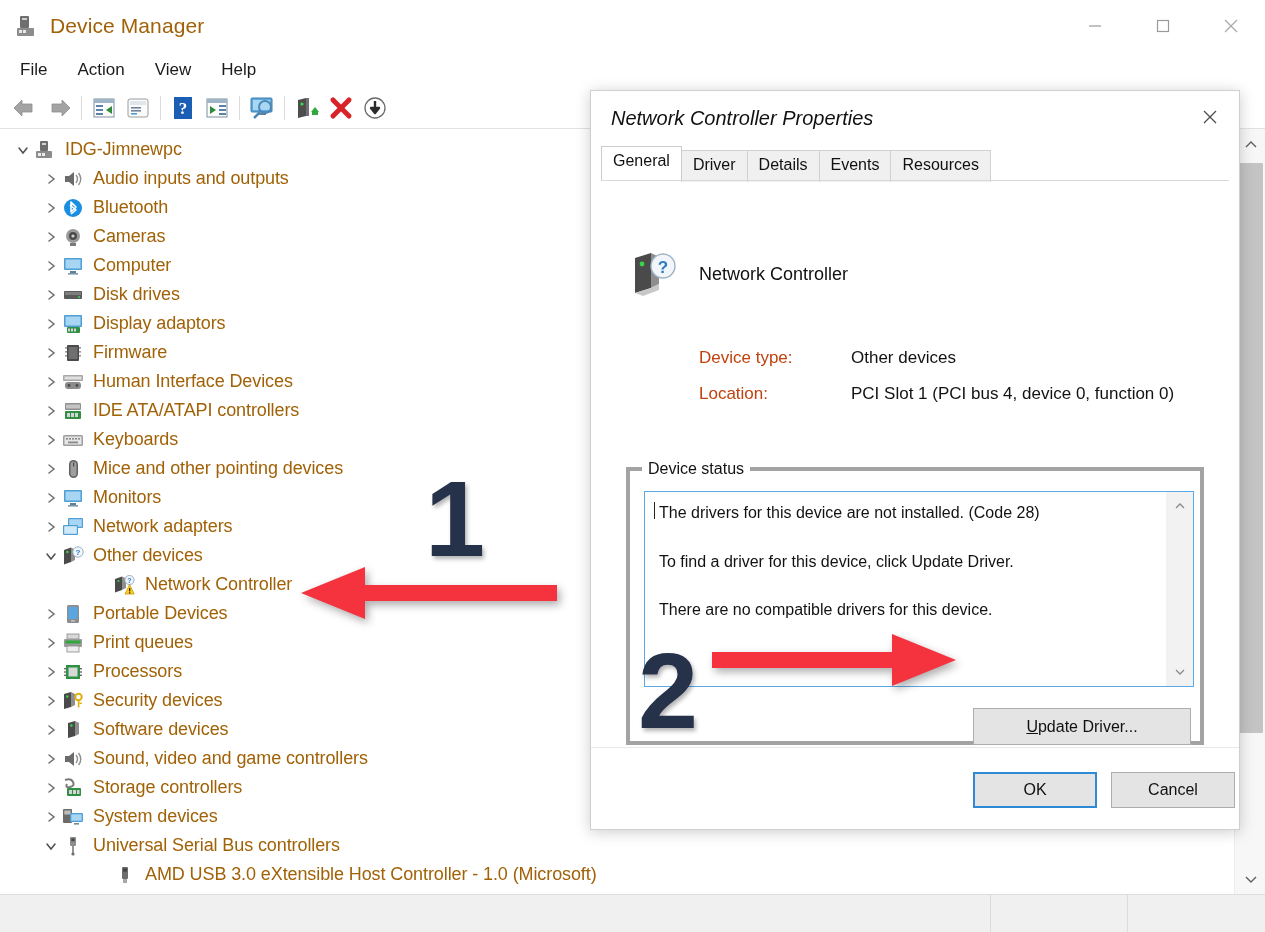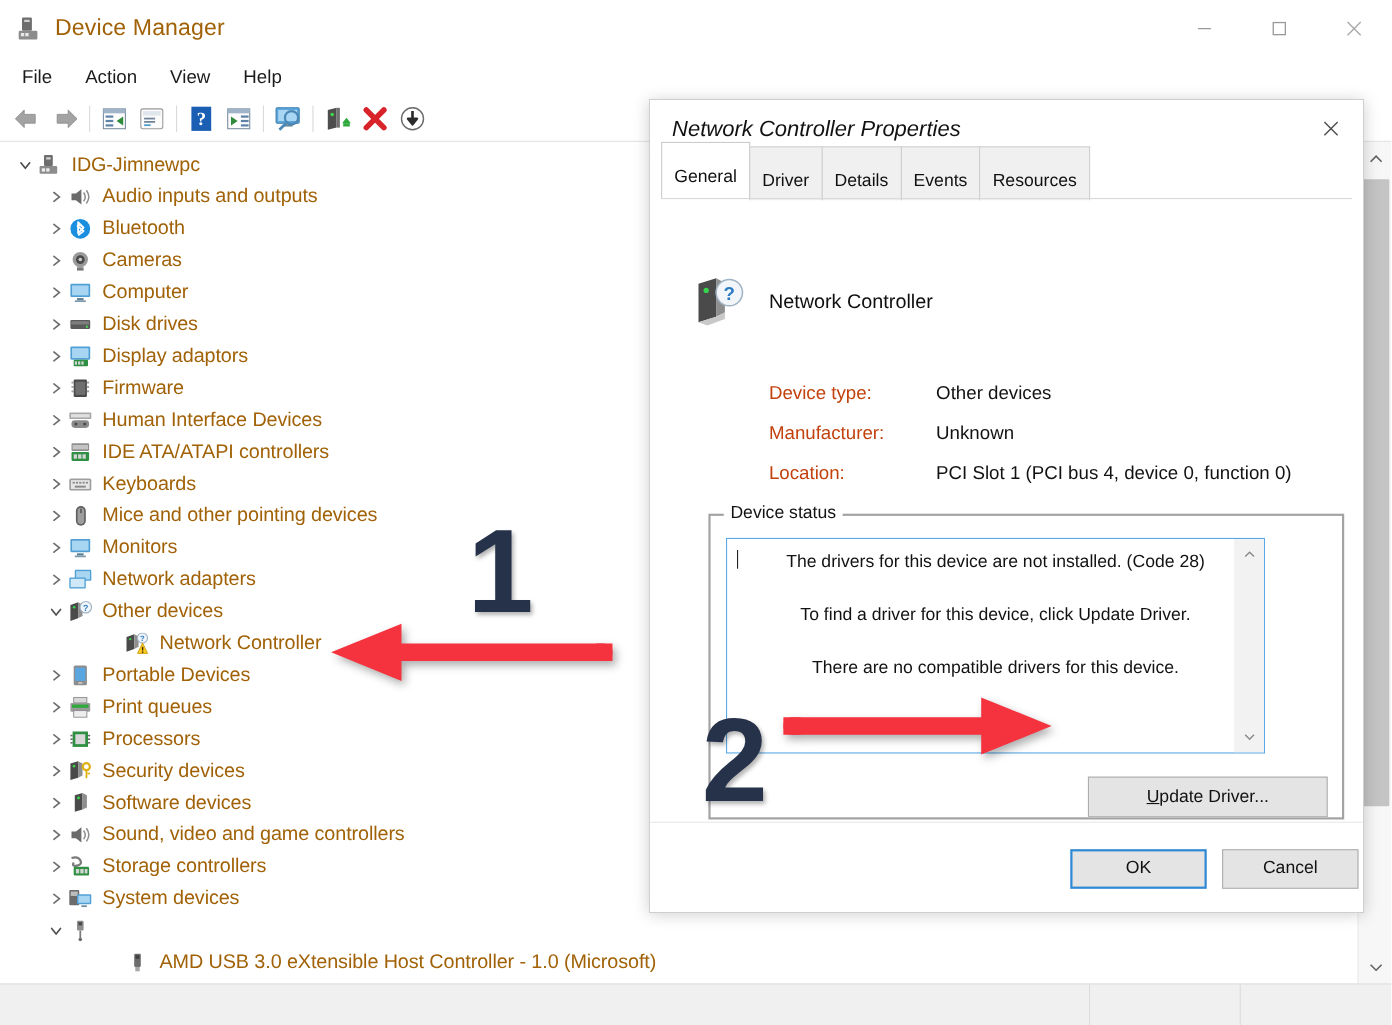--- a/index.html
+++ b/index.html
@@ -157,21 +157,21 @@
   }
 
   
   .tabstrip {
     position: absolute; left: 10px; top: 0;
     display: flex; align-items: flex-end;
     height: 35px;
   }
   .tab {
     font-size: 16px; color: #101010;
-    padding: 22px 11px 8px 11px;
+    padding: 5px 11px 8px 11px;
     background: #f0f0f0;
     border: 1px solid #d0d0d0;
     border-bottom: none;
     margin-right: -1px;
     position: relative; top: 2px;
   }
   .tab.active {
     background: #ffffff;
     top: 0; padding-bottom: 10px;
     border-color: #cccccc;
@@ -194,33 +194,32 @@
   .info-grid {
     position: absolute; left: 108px; top: 195px;
     width: 500px;
   }
   .info-row { display: flex; height: 36px; align-items: center; }
   .info-key { width: 152px; font-size: 17px; color: #c2410c; }
   .info-val { font-size: 17px; color: #121212; }
 
   
   .status-group {
-    position: absolute; left: 53px; top: 322px;
+    position: absolute; left: 35px; top: 322px;
     width: 578px; height: 278px;
-    border: 2px solid #a3a3a3;
-    text-align: center;
+    border: 4px solid #a3a3a3;
   }
   .group-legend {
     position: absolute; left: 12px; top: -11px;
     background: #ffffff; padding: 0 6px;
     font-size: 16px; color: #121212;
   }
   .status-box {
     position: absolute; left: 14px; top: 20px;
-    width: 490px; height: 196px;
+    width: 550px; height: 196px;
     border: 1px solid #5aa9e6;
     background: #ffffff;
     overflow: hidden;
   }
   .status-text {
     padding: 10px 14px 0 14px;
     font-size: 16px; color: #121212; line-height: 1.35;
   }
   .status-text p { margin: 0 0 27px 0; }
   .status-text p:first-child { position: relative; }
@@ -766,20 +765,21 @@
             <svg width="12" height="12" viewBox="0 0 12 12">
               <path d="M2 4 L6 9 L10 4" fill="none" stroke="#4d4d4d" stroke-width="1.5" stroke-linecap="round"></path>
             </svg>
           </span>
           <span class="tree-icon"><svg width="22" height="20" viewBox="0 0 22 20">
               <rect x="8" y="1" width="6" height="9" rx="1" fill="#8d8d8d"></rect>
               <rect x="9.3" y="2.3" width="3.4" height="3" fill="#4a4a4a"></rect>
               <rect x="10.2" y="10" width="1.6" height="7" fill="#7a7a7a"></rect>
               <circle cx="11" cy="18" r="1.6" fill="#6b6b6b"></circle>
             </svg></span>
+          <span class="tree-label">Universal Serial Bus controllers</span>
         </div>
         <div class="tree-row lvl2">
           <span class="chev"></span>
           <span class="tree-icon"><svg width="22" height="20" viewBox="0 0 22 20">
               <rect x="8" y="2" width="6" height="12" rx="1" fill="#6d6d6d"></rect>
               <rect x="9.2" y="3.4" width="3.6" height="3.2" fill="#3f3f3f"></rect>
               <rect x="9" y="14" width="4" height="4" fill="#a8a8a8"></rect>
             </svg></span>
           <span class="tree-label">AMD USB 3.0 eXtensible Host Controller - 1.0 (Microsoft)</span>
         </div>
@@ -839,24 +839,20 @@
             <text x="32" y="23" font-family="Liberation Sans, sans-serif" font-size="17" font-weight="bold" fill="#2b7bc4" text-anchor="middle">?</text>
           </svg>
         </div>
         <div class="dev-name">Network Controller</div>
       </div>
 
       <div class="info-grid">
         <div class="info-row">
           <div class="info-key">Device type:</div>
           <div class="info-val">Other devices</div>
-        </div>
-        <div class="info-row">
-          <div class="info-key">Manufacturer:</div>
-          <div class="info-val">Unknown</div>
         </div>
         <div class="info-row">
           <div class="info-key">Location:</div>
           <div class="info-val">PCI Slot 1 (PCI bus 4, device 0, function 0)</div>
         </div>
       </div>
 
       <div class="status-group">
         <div class="group-legend">Device status</div>
         <div class="status-box">

